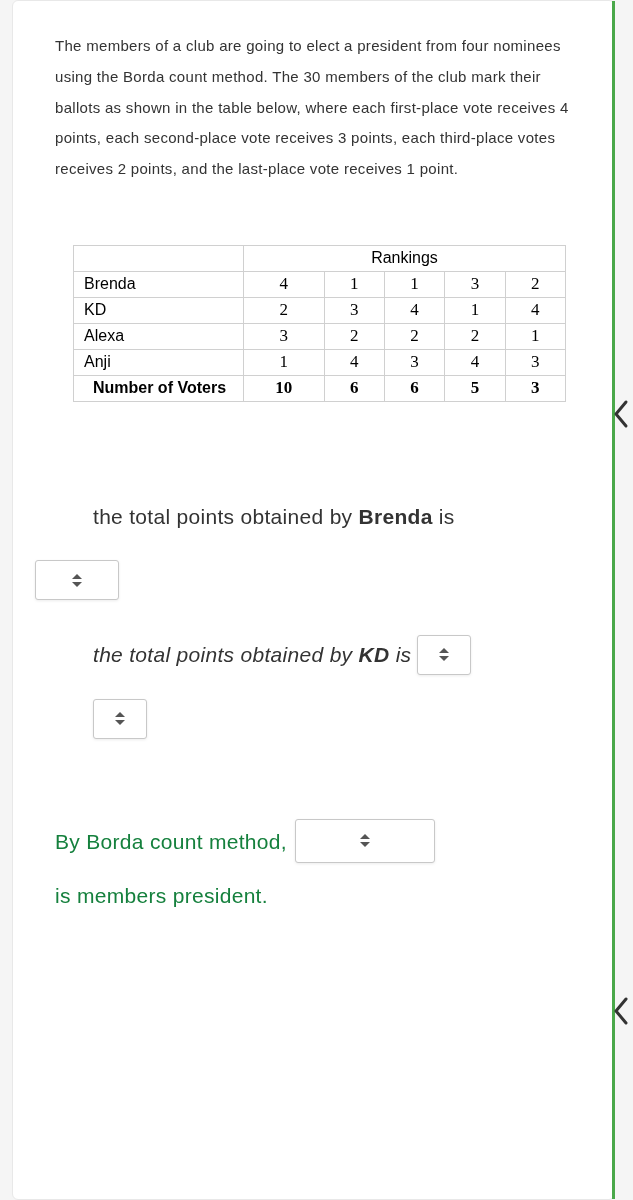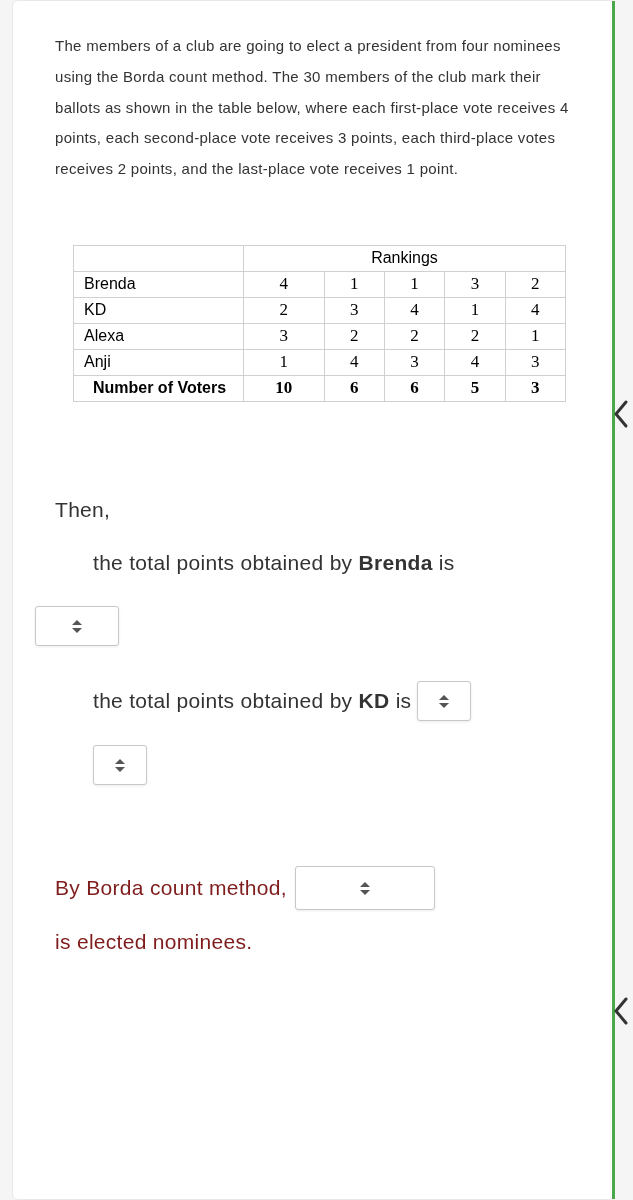--- a/index.html
+++ b/index.html
@@ -127,25 +127,25 @@
     display: block;
     width: 0; height: 0;
     border-left: 5px solid transparent;
     border-right: 5px solid transparent;
     border-top: 5px solid #555;
   }
   .then strong { font-weight: bold; }
   .final {
     margin-top: 70px;
     font-size: 21px;
-    color: #7f1d1d;
+    color: #15803d;
     font-family: "Segoe UI", Arial, sans-serif;
     letter-spacing: 0.3px;
     display: flex;
-    align-items: center;
+    align-items: flex-start;
     flex-wrap: wrap;
     gap: 8px;
     line-height: 2.2;
   }
   .brenda-stack { display: flex; flex-direction: column; align-items: flex-start; gap: 6px; }
 </style>
 </head>
 <body>
 
 <div class="card">
@@ -211,48 +211,47 @@
             <td>6</td>
             <td>6</td>
             <td>5</td>
             <td>3</td>
           </tr>
         </tbody>
     </table>
   </div>
 
   <div class="then">
-    <div>Then,</div>
 
     <div class="brenda-stack">
       <div class="line first">
         <span><span>the total points obtained by </span><strong>Brenda</strong><span> is</span></span>
       </div>
       <div style="margin-left:-20px;">
         <div class="select-box wide">
             <span class="sort-icon"></span>
           </div>
       </div>
     </div>
 
-    <div class="line" style="margin-top:22px;">
+    <div class="line" style="margin-top:22px;font-style:italic;">
       <span><span>the total points obtained by </span><strong>KD</strong><span> is</span></span>
       <div class="select-box">
           <span class="sort-icon"></span>
         </div>
     </div>
 
     <div class="line">
       <div class="select-box">
           <span class="sort-icon"></span>
         </div>
     </div>
 
   </div>
 
   <div class="final">
     <span>By Borda count method,</span>
     <div class="select-box tall">
         <span class="sort-icon"></span>
       </div>
-    <span>is elected nominees.</span>
+    <span>is members president.</span>
   </div>
 </div>
 
 </body></html>

